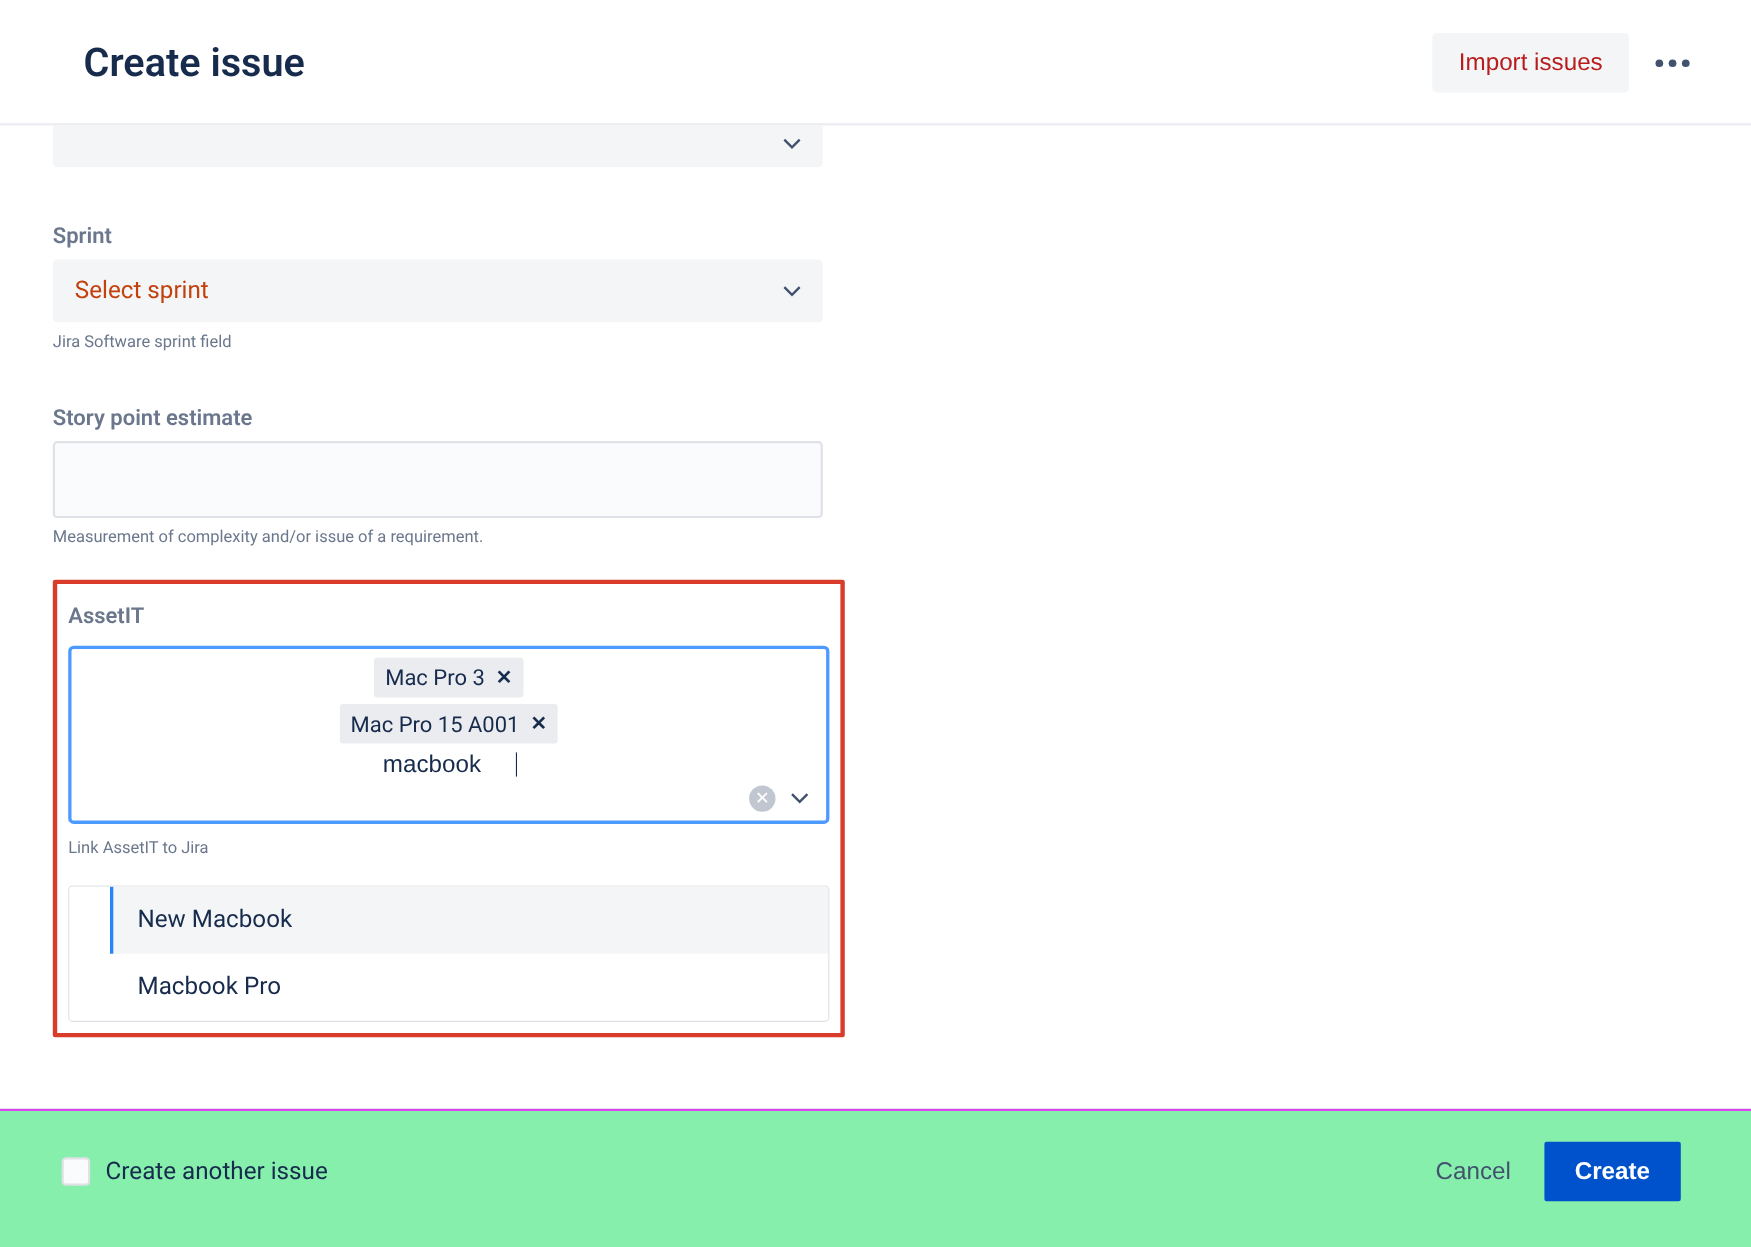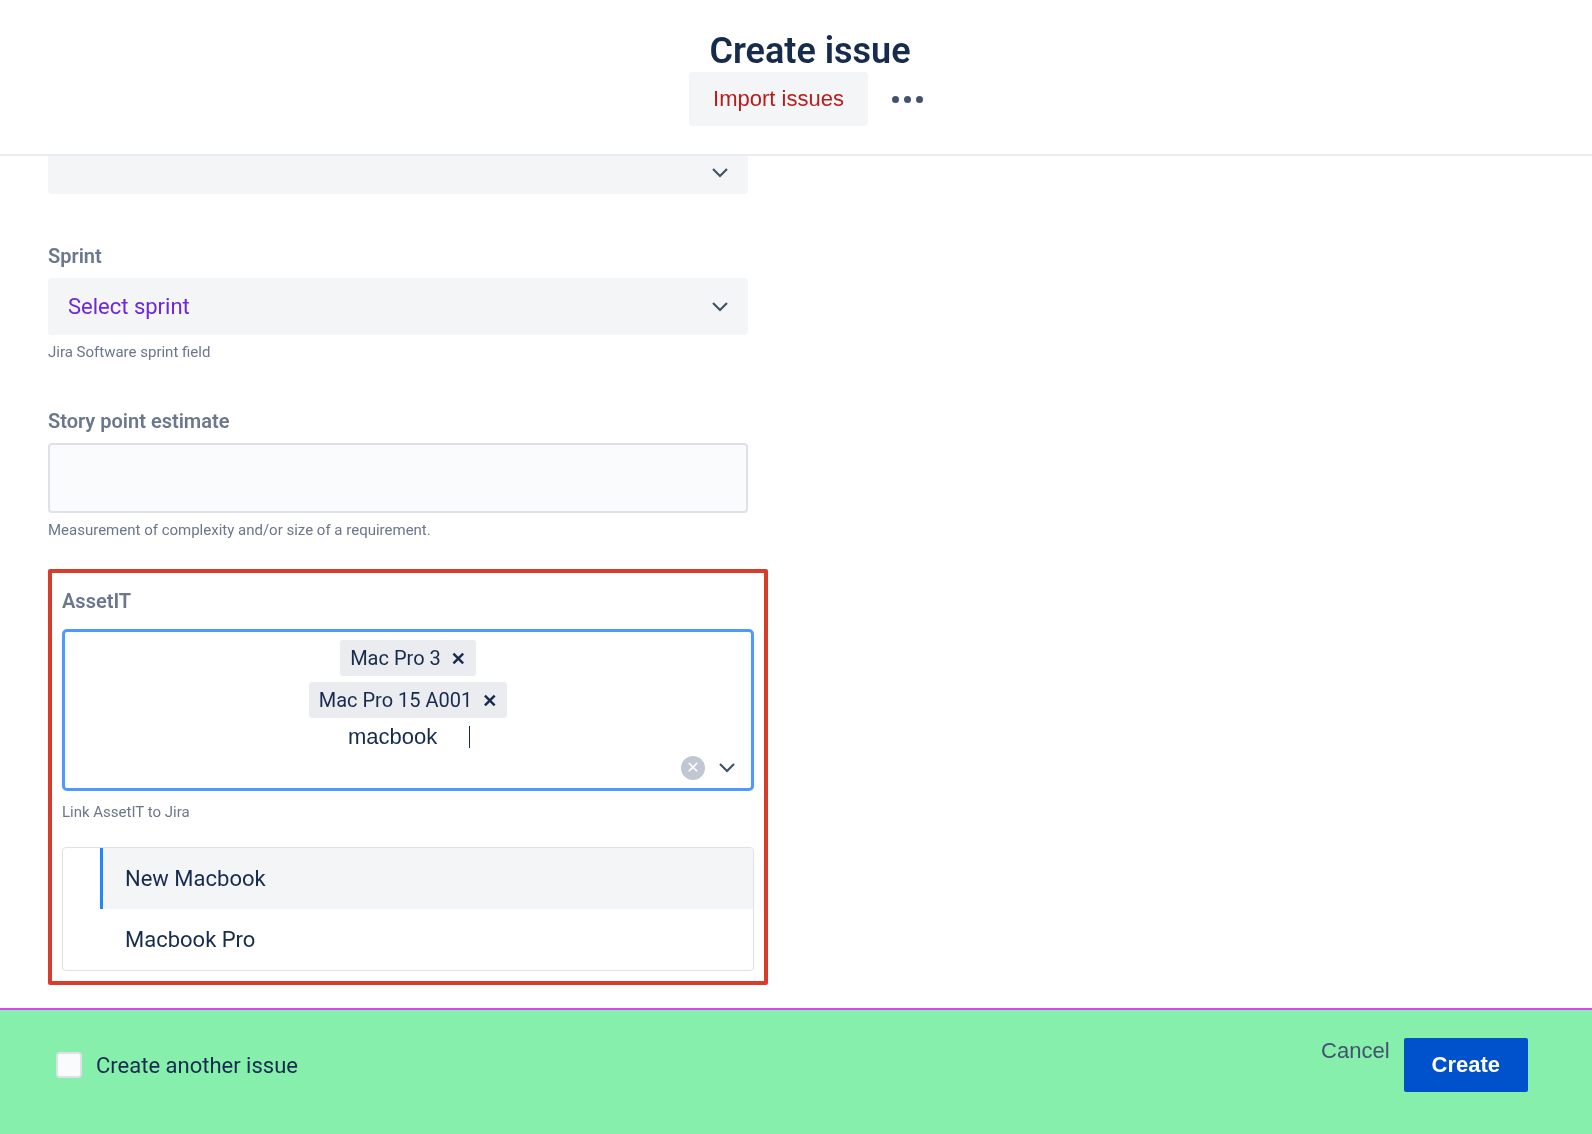--- a/index.html
+++ b/index.html
@@ -11,21 +11,20 @@
     height: 1134px;
     overflow: hidden;
     position: relative;
   }
   .header {
     display: flex;
     align-items: center;
     justify-content: space-between;
     padding: 30px 48px 28px 76px;
     border-bottom: 2px solid #ebecf0;
-    flex-direction: column;
   }
   .header h1 {
     font-size: 36px;
     font-weight: 600;
     color: #172B4D;
   }
   .header-actions {
     display: flex;
     align-items: center;
     gap: 16px;
@@ -64,21 +63,21 @@
   }
   .select-box {
     display: flex;
     align-items: center;
     justify-content: space-between;
     background: #f4f5f7;
     border: 2px solid #f4f5f7;
     border-radius: 4px;
     padding: 14px 18px;
     font-size: 22px;
-    color: #6d28d9;
+    color: #c2410c;
     cursor: pointer;
   }
   .select-box.partial-top {
     border-radius: 0 0 4px 4px;
     padding: 10px 18px 14px 18px;
   }
   .chevron {
     width: 16px;
     height: 10px;
   }
@@ -216,22 +215,22 @@
     border-radius: 4px;
     background: #fafbfc;
     cursor: pointer;
   }
   .checkbox-label {
     font-size: 22px;
     color: #172B4D;
   }
   .footer-right {
     display: flex;
-    align-items: flex-start;
-    gap: 14px;
+    align-items: center;
+    gap: 30px;
   }
   .cancel-btn {
     background: none;
     border: none;
     font-size: 22px;
     color: #42526E;
     font-weight: 500;
     cursor: pointer;
   }
   .create-btn {
@@ -281,21 +280,21 @@
       <svg class="chev chevron" viewBox="0 0 16 10">
           <path d="M1 1 L8 8 L15 1"></path>
         </svg>
     </div>
     <div class="help-text">Jira Software sprint field</div>
   </div>
 
   <div class="field" style="margin-top:48px;">
     <div class="field-label">Story point estimate</div>
     <input class="text-input" type="text" value="" style="">
-    <div class="help-text">Measurement of complexity and/or size of a requirement.</div>
+    <div class="help-text">Measurement of complexity and/or issue of a requirement.</div>
   </div>
 
   <div class="highlight-box">
     <div class="field-label" style="margin-bottom:16px;">AssetIT</div>
     <div class="multiselect">
       <span class="chip">
         <span>Mac Pro 3</span>
         <span class="chip-x">✕</span>
       </span>
       <span class="chip">

